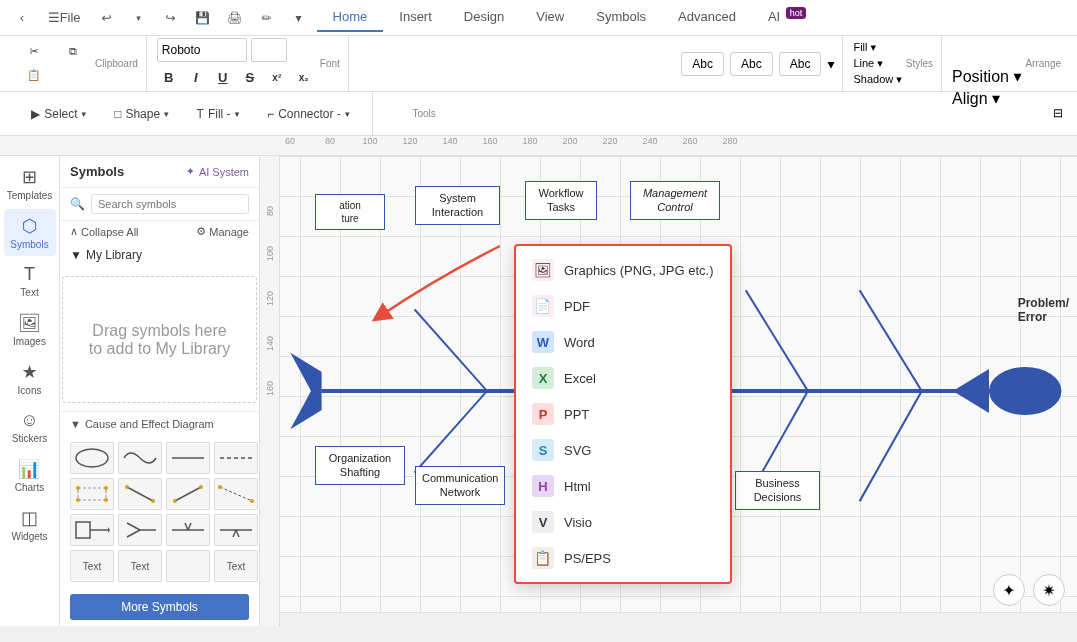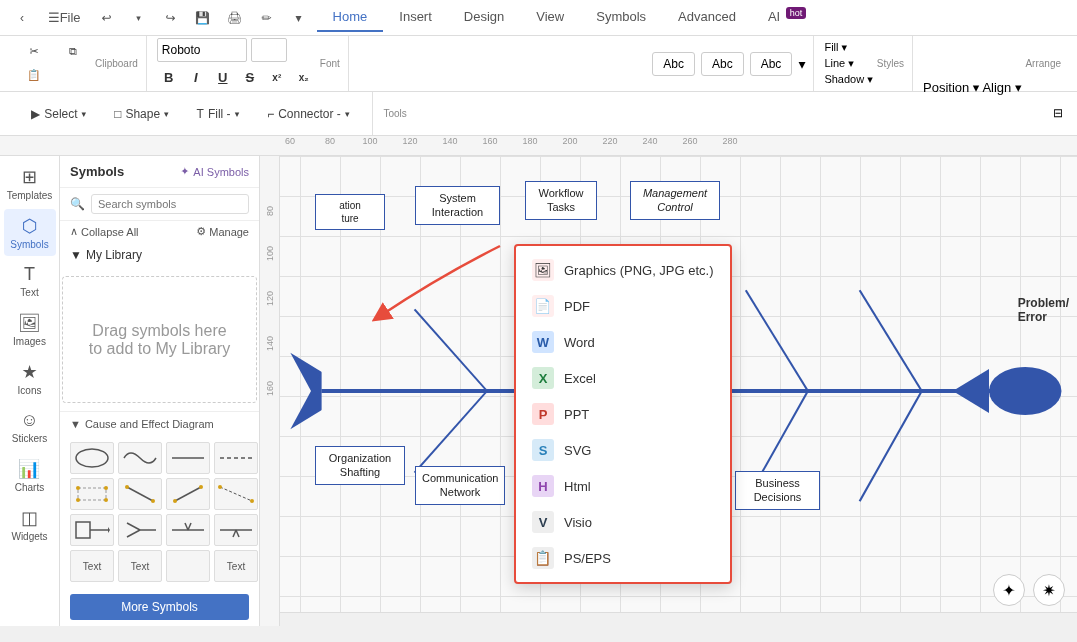--- a/index.html
+++ b/index.html
@@ -160,21 +160,21 @@
         <span>Line ▾</span>
       </div>
       <div style="display:flex;align-items:center;gap:4px;cursor:pointer;">
         <span>Shadow ▾</span>
       </div>
     </div>
     <div class="clipboard-label">Styles</div>
   </div>
 
   <div class="ribbon-group">
-    <div style="display:flex;flex-direction:row;gap:3px;font-size:13px;margin-top:48px;">
+    <div style="display:flex;flex-direction:column;gap:3px;font-size:16px;margin-top:48px;">
       <div style="cursor:pointer;">Position ▾</div>
       <div style="cursor:pointer;">Align ▾</div>
     </div>
     <div class="clipboard-label">Arrange</div>
   </div>
 </div>
 
 <div class="ribbon2">
   <div class="ribbon2-group">
     <div class="ribbon2-btn">
@@ -191,21 +191,21 @@
       <span>T</span>
       <span>Fill -</span>
       <span class="chevron">▾</span>
     </div>
     <div class="ribbon2-btn">
       <span>⌐</span>
       <span>Connector -</span>
       <span class="chevron">▾</span>
     </div>
   </div>
-  <div style="font-size:10px;color:#888;padding:0 6px;">Tools</div>
+  <div style="font-size:10px;color:#888;padding:0 6px;margin-left:29px;">Tools</div>
   <div style="flex:1;"></div>
   <div style="width:16px;height:16px;cursor:pointer;font-size:12px;">⊟</div>
 </div>
 
 <div style="display:flex;height:20px;background:#f5f5f5;border-bottom:1px solid #ddd;">
   <div style="width:270px;flex-shrink:0;"></div>
   <div style="display:flex;overflow:hidden;">
     <div class="ruler-mark">60</div>
     <div class="ruler-mark">80</div>
     <div class="ruler-mark">100</div>
@@ -256,21 +256,21 @@
       <span class="sidebar-icon">◫</span>
       <span>Widgets</span>
     </div>
   </div>
 
   <div class="symbols-panel">
     <div class="symbols-header">
       <span class="symbols-title">Symbols</span>
       <div class="ai-symbol-btn">
         <span>✦</span>
-        <span>AI Symbols</span>
+        <span>AI System</span>
       </div>
     </div>
     <div class="search-box">
       <span>🔍</span>
       <input class="search-input" type="text" placeholder="Search symbols" style="">
     </div>
     <div class="panel-actions">
       <div class="panel-action-btn">
         <span>∧</span>
         <span>Collapse All</span>

